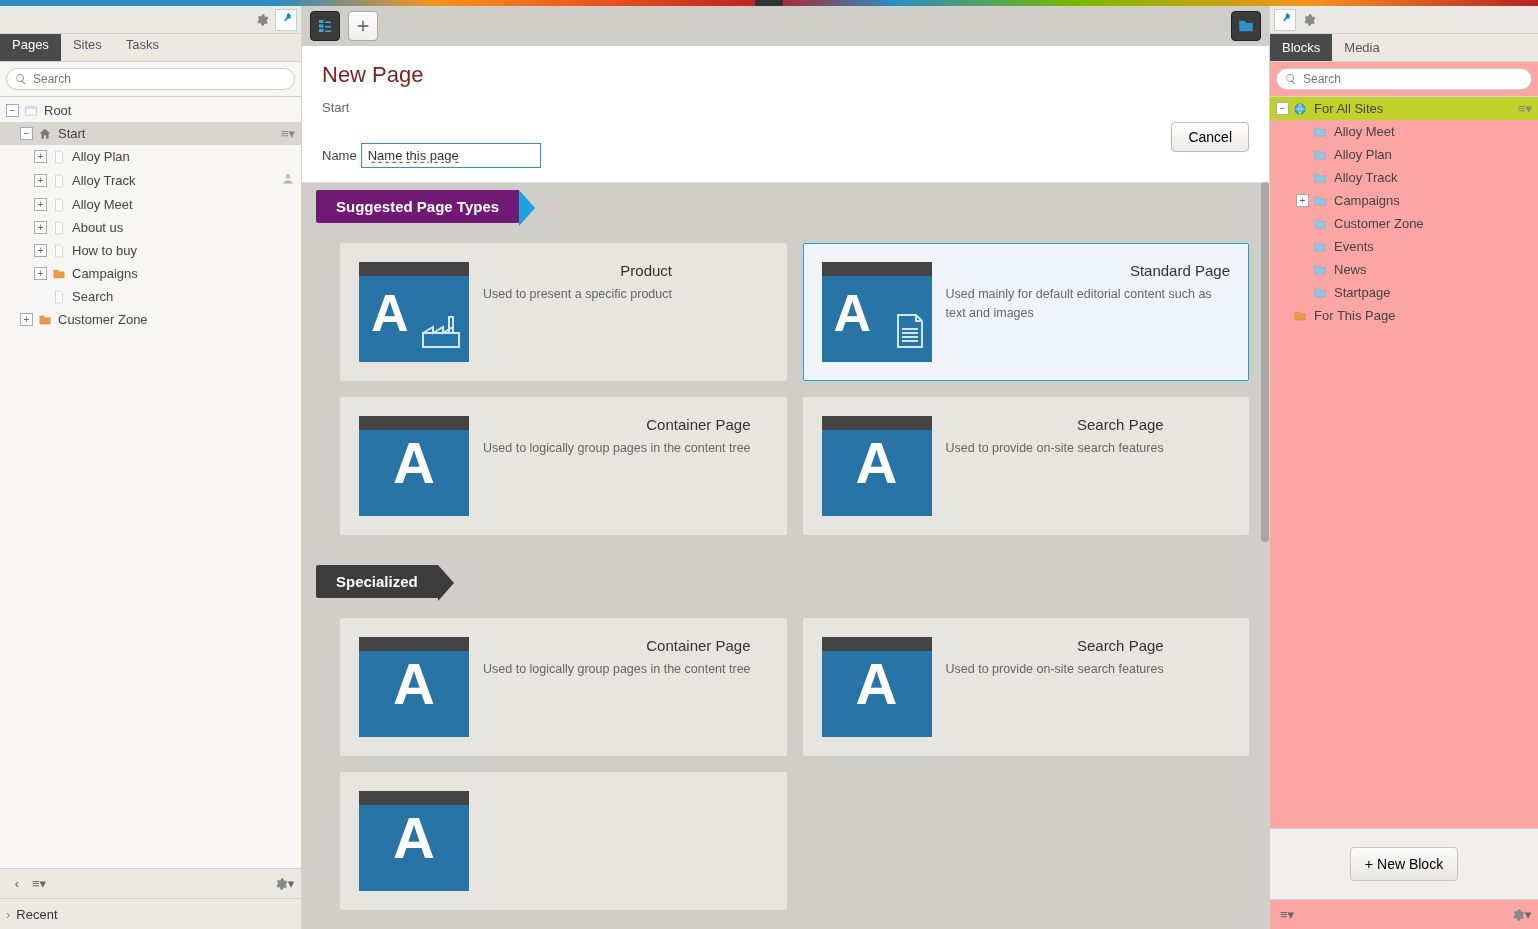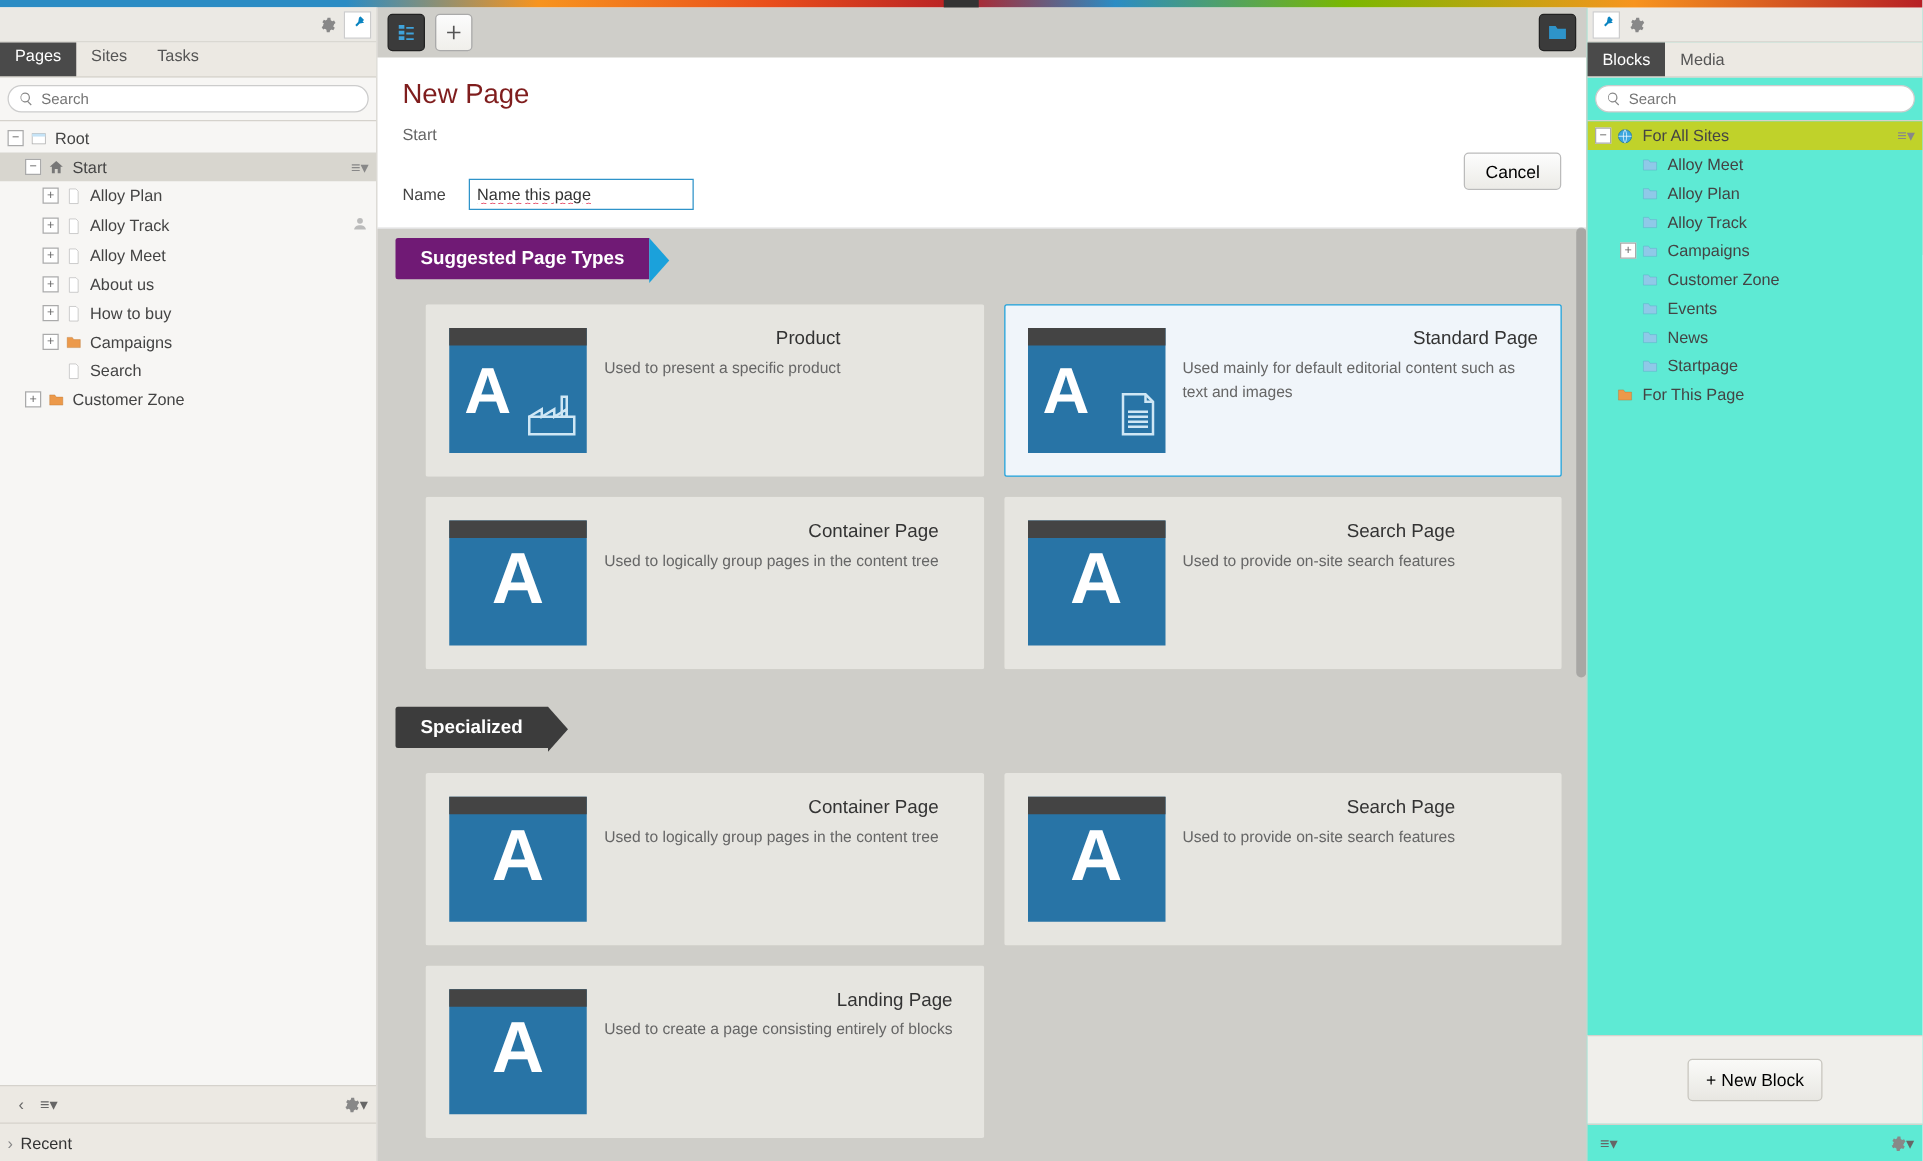--- a/index.html
+++ b/index.html
@@ -50,21 +50,21 @@
 .center-toolbar { position: absolute; top: 0; left: 0; right: 0; height: 40px; display: flex; align-items: center; padding: 0 8px; }
 .center-toolbar .tb-btn { width: 30px; height: 30px; border: 1px solid #aaa; border-radius: 4px; background: linear-gradient(#fcfcfc,#f0efeb); display: flex; align-items: center; justify-content: center; margin-right: 8px; color: #555; cursor: pointer; }
 .center-toolbar .tb-btn.dark { background: #3b3b3b; border-color: #222; color: #fff; }
 .center-toolbar .tb-btn.dark.blue-inner svg { fill: #3fa3db; }
 .center-toolbar .right-btn { margin-left: auto; margin-right: 0; }
 .center-toolbar .right-btn svg { fill: #2e93c9; }
 
 .page-header { position: absolute; top: 40px; left: 0; right: 0; background: #fff; padding: 16px 20px 14px 20px; border-bottom: 1px solid #ddd; }
 .page-header h1 { font-size: 22px; font-weight: normal; color: #7f1d1d; margin-bottom: 12px; }
 .page-header .subtitle { font-size: 13px; color: #666; margin-bottom: 28px; }
-.name-row { display: flex; align-items: center; gap: 18px; }
+.name-row { display: flex; align-items: center; gap: 4px; }
 .name-row label { font-size: 13px; color: #444; }
 .name-input { width: 180px; padding: 4px 6px; font-size: 13px; border: 1px solid #2e93c9; outline: none; color: #333; text-decoration: underline; text-decoration-color: #d24; text-decoration-style: wavy; }
 .cancel-btn { position: absolute; top: 76px; right: 20px; padding: 6px 16px; border: 1px solid #bbb; border-radius: 4px; background: linear-gradient(#fdfdfd,#ecebe7); font-size: 14px; cursor: pointer; }
 
 .types-area { position: absolute; top: 176px; left: 0; right: 0; bottom: 0; overflow-y: auto; padding: 8px 20px 40px 20px; }
 .types-scroll-track { position: absolute; top: 176px; right: 0; width: 10px; bottom: 0; background: transparent; }
 .types-scroll-thumb { position: absolute; top: 0; right: 0; width: 8px; height: 360px; background: rgba(120,120,120,0.45); border-radius: 4px; }
 
 .section-tag { position: relative; display: inline-block; padding: 8px 20px; color: #fff; font-size: 15px; font-weight: bold; border-radius: 2px 0 0 2px; margin-left: -6px; }
 .section-tag::after { content: ""; position: absolute; left: 100%; top: 0; bottom: 0; width: 0; border-top: 18px solid transparent; border-bottom: 18px solid transparent; }
@@ -78,21 +78,21 @@
 .card.selected { background: #f0f5fa; border: 1px solid #1ba1db; }
 .card-thumb { width: 110px; height: 100px; background: #2874a6; position: relative; flex-shrink: 0; }
 .card-thumb::before { content: ""; position: absolute; top: 0; left: 0; right: 0; height: 14px; background: #444; }
 .card-thumb .big-a { position: absolute; top: 40%; left: 50%; transform: translate(-50%,-40%); font-size: 58px; font-weight: bold; color: #fff; font-family: Arial Black, Arial, sans-serif; }
 .card-thumb .mini-a { position: absolute; top: 45%; left: 28%; transform: translate(-50%,-40%); font-size: 52px; font-weight: bold; color: #fff; font-family: Arial Black, Arial, sans-serif; }
 .card-thumb .extra-icon { position: absolute; right: 8px; bottom: 10px; color: #cfe7f5; }
 .card-info h3 { font-size: 15px; font-weight: normal; color: #333; margin-bottom: 6px; text-align: right; }
 .card-info p { font-size: 12.5px; color: #666; line-height: 1.5; }
 
 
-.right-panel { position: absolute; top: 6px; right: 0; width: 269px; bottom: 0; background: #5eead4; border-left: 1px solid #d5d2cc; display: flex; flex-direction: column; }
+.right-panel { position: absolute; top: 6px; right: 0; width: 269px; bottom: 0; background: #fca5a5; border-left: 1px solid #d5d2cc; display: flex; flex-direction: column; }
 .right-top-icons { height: 28px; display: flex; align-items: center; background: #ebe9e4; border-bottom: 1px solid #d5d2cc; padding-left: 4px; gap: 2px; }
 .right-tabs { height: 28px; display: flex; background: #ece9e3; border-bottom: 1px solid #d5d2cc; }
 .right-tab { padding: 6px 12px; font-size: 13px; color: #555; cursor: pointer; }
 .right-tab.active { background: #4a4a4a; color: #fff; }
 
 .right-tree { flex: 1; overflow-y: auto; }
 .rt-item { display: flex; align-items: center; padding: 4px 6px; font-size: 13px; color: #444; cursor: pointer; }
 .rt-item.highlight { background: #c0d22a; }
 .rt-item .toggle { width: 13px; height: 13px; border: 1px solid #aaa; background: #fff; display: flex; align-items: center; justify-content: center; font-size: 10px; color: #666; margin-right: 4px; }
 .rt-item .toggle-spacer { width: 17px; }
@@ -373,24 +373,20 @@
           </div>
         <div class="card-info">
           <h3>Search Page</h3>
           <p>Used to provide on-site search features</p>
         </div>
       </div>
       <div class="card">
         <div class="card-thumb">
             <span class="big-a">A</span>
           </div>
-        <div class="card-info">
-          <h3>Landing Page</h3>
-          <p>Used to create a page consisting entirely of blocks</p>
-        </div>
       </div>
       <div></div>
     </div>
   </div>
   <div class="types-scroll-track">
     <div class="types-scroll-thumb"></div>
   </div>
 </div>
 
 <div class="right-panel">

